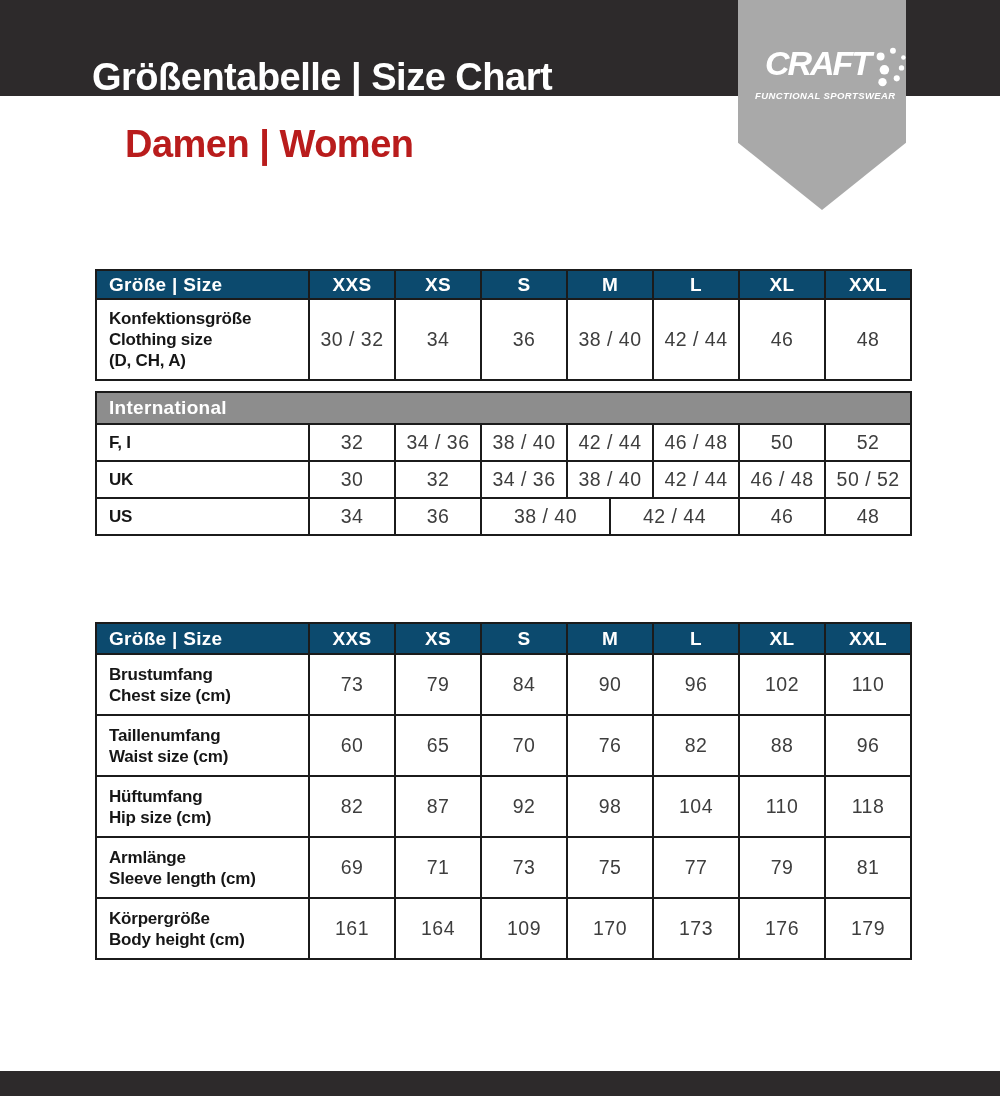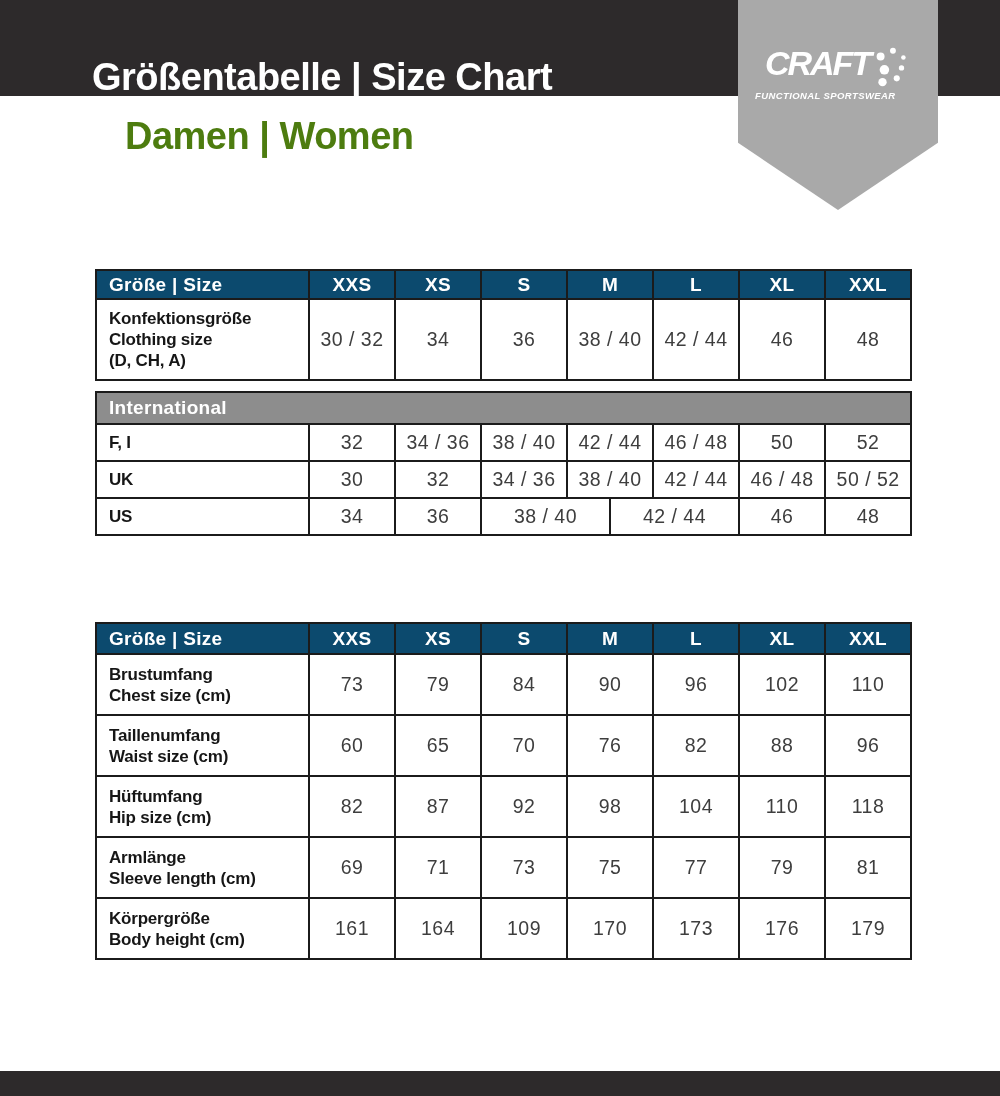--- a/index.html
+++ b/index.html
@@ -7,25 +7,25 @@
   body { font-family:"Liberation Sans", sans-serif; }
   .page { position:relative; width:1000px; height:1096px; background:#ffffff; overflow:hidden; }
 
   
   .band-top { position:absolute; left:0; top:0; width:1000px; height:96px; background:#2d2a2b; z-index:1; }
   .band-bottom { position:absolute; left:0; top:1071px; width:1000px; height:25px; background:#2d2a2b; }
 
   
   .title1 { position:absolute; left:92px; top:58px; z-index:3;
             font-size:38px; font-weight:bold; letter-spacing:-0.5px; color:#ffffff; line-height:38px; }
-  .title2 { position:absolute; left:125px; top:116px; z-index:3;
-            font-size:38px; font-weight:bold; letter-spacing:-0.5px; color:#4d7c0f; line-height:40px; }
-
-  
-  .badge { position:absolute; left:738px; top:0; width:200px; height:210px; background:#a9a9a9; z-index:2;
+  .title2 { position:absolute; left:125px; top:124px; z-index:3;
+            font-size:38px; font-weight:bold; letter-spacing:-0.5px; color:#b91c1c; line-height:40px; }
+
+  
+  .badge { position:absolute; left:738px; top:0; width:168px; height:210px; background:#a9a9a9; z-index:2;
            clip-path:polygon(0 0, 100% 0, 100% 68%, 50% 100%, 0 68%); }
   .brand { position:absolute; left:0; top:46px; width:200px; }
   .brand-row { display:flex; align-items:flex-start; justify-content:center; }
   .brand-name { color:#ffffff; font-weight:bold; font-style:italic; font-size:34px; line-height:34px; letter-spacing:-2px; }
   .dots { width:38px; height:44px; margin-left:3px; margin-top:-2px; }
   .brand-tagline { color:#ffffff; font-weight:bold; font-style:italic; font-size:9.5px; letter-spacing:0.4px;
                    margin-top:2px; padding-left:17px; text-align:left; }
 
   
   .tbl { position:absolute; left:95px; border-collapse:collapse; table-layout:fixed; background:#ffffff; }

